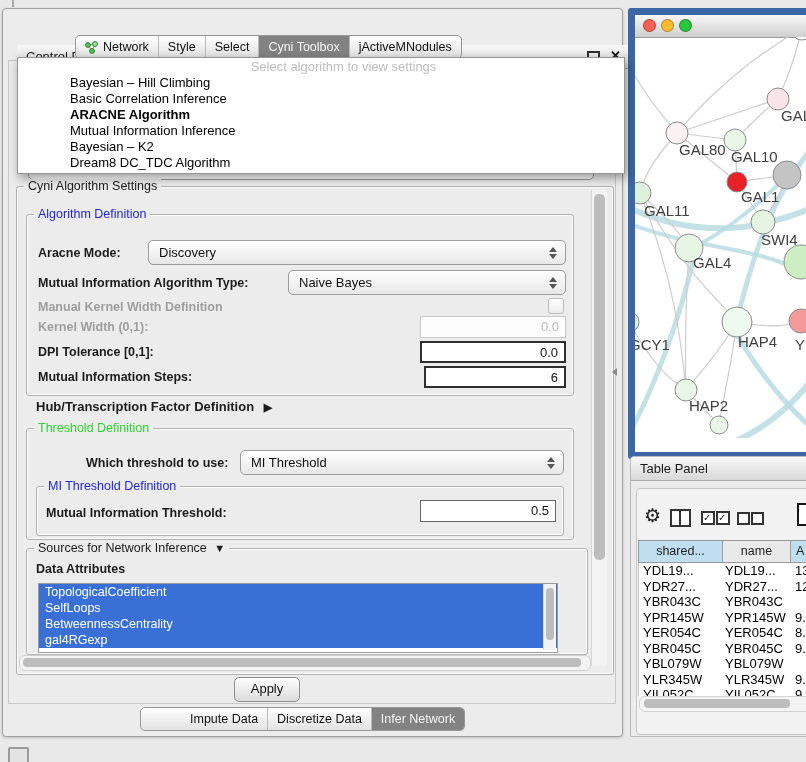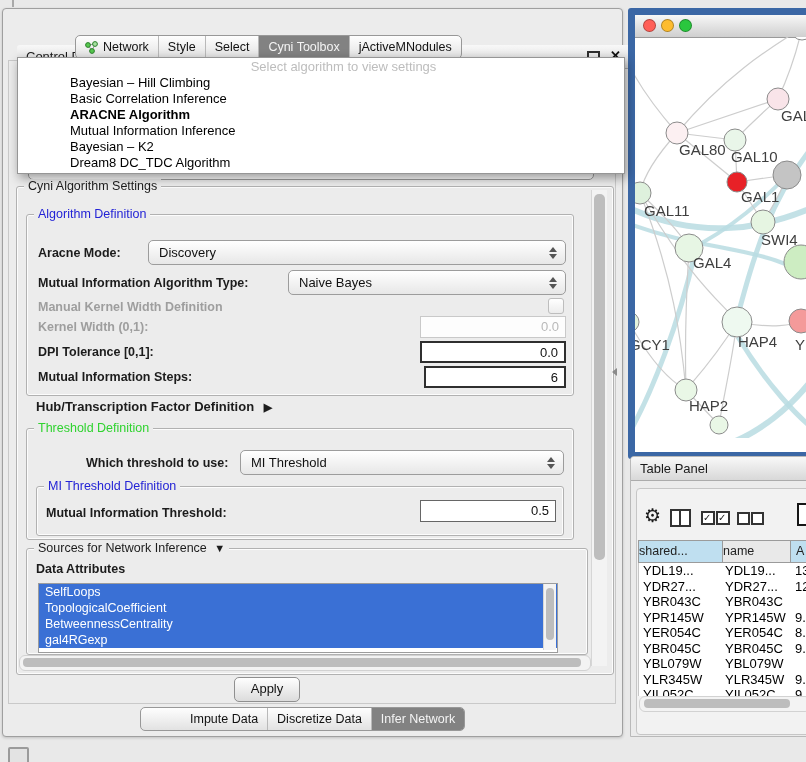--- a/index.html
+++ b/index.html
@@ -69,21 +69,21 @@
   #net-svg text{font-size:15px;fill:#3f3f3f;}
   
   .tp{position:absolute;left:630px;top:456px;width:200px;height:279px;background:#ebebeb;
       border:1px solid #b9b9b9;border-radius:4px 4px 0 0;}
   .tpbody{position:absolute;left:636px;top:488px;width:200px;height:245px;background:#f2f2f2;
           border:1px solid #c6c6c6;border-radius:4px;}
   .ticon{position:absolute;z-index:5;}
   .thead{position:absolute;left:638px;top:540px;display:flex;height:22px;z-index:5;
          border-top:1px solid #9b9b9b;border-left:1px solid #9b9b9b;}
   .hc{border-right:1px solid #9b9b9b;border-bottom:1px solid #9b9b9b;font-size:12.5px;
-      line-height:21px;box-sizing:border-box;overflow:hidden;color:#222;}
+      text-align:center;line-height:21px;box-sizing:border-box;overflow:hidden;color:#222;}
   .hc1{width:84px;}.hc2{width:68px;}.hc3{width:44px;text-align:left;padding-left:5px;}
   #tbl-rows{position:absolute;left:638px;top:563px;width:172px;height:133px;background:#fff;
             overflow:hidden;border-left:1px solid #c6c6c6;z-index:4;}
   .trow{display:flex;height:15.5px;line-height:15.5px;font-size:13px;color:#000;}
   .trow span{overflow:hidden;white-space:nowrap;}
   .trow .c1{width:84px;padding-left:4px;box-sizing:border-box;}
   .trow .c2{width:68px;padding-left:2px;box-sizing:border-box;}
   .trow .c3{padding-left:4px;}
   .pgico{position:absolute;width:15px;height:19px;background:#fff;border:2px solid #161616;z-index:5;}
   .sqico{position:absolute;border:2px solid #333;background:#fff;z-index:5;}
@@ -208,22 +208,22 @@
   <div class="lbl" style="left:46px;top:506px;">Mutual Information Threshold:</div>
   <div class="tfield" style="left:420px;top:500px;width:136px;height:22px;border:1.5px solid #666;">0.5</div>
 
   <div class="grp" style="left:26px;top:548px;width:560px;height:105px;"></div>
   <div class="leg" style="left:34px;top:541px;">
     <span>Sources for Network Inference</span>
     <span style="font-size:11px;margin-left:4px;">▼</span>
   </div>
   <div class="lbl" style="left:36px;top:562px;">Data Attributes</div>
   <div id="attr-list" class="alist" style="left:38px;top:583px;width:518px;height:68px;">
+      <div class="aitem">TopologicalCoefficient</div>
       <div class="aitem">SelfLoops</div>
-      <div class="aitem">TopologicalCoefficient</div>
       <div class="aitem">BetweennessCentrality</div>
       <div class="aitem">gal4RGexp</div>
     </div>
   <div class="sbv" style="left:543px;top:584px;width:12px;height:66px;">
     <i style="top:4px;width:8px;height:52px;"></i>
   </div>
 
   <div class="sbv" style="left:591px;top:190px;width:15px;height:476px;">
     <i style="top:4px;width:11px;height:366px;"></i>
   </div>

